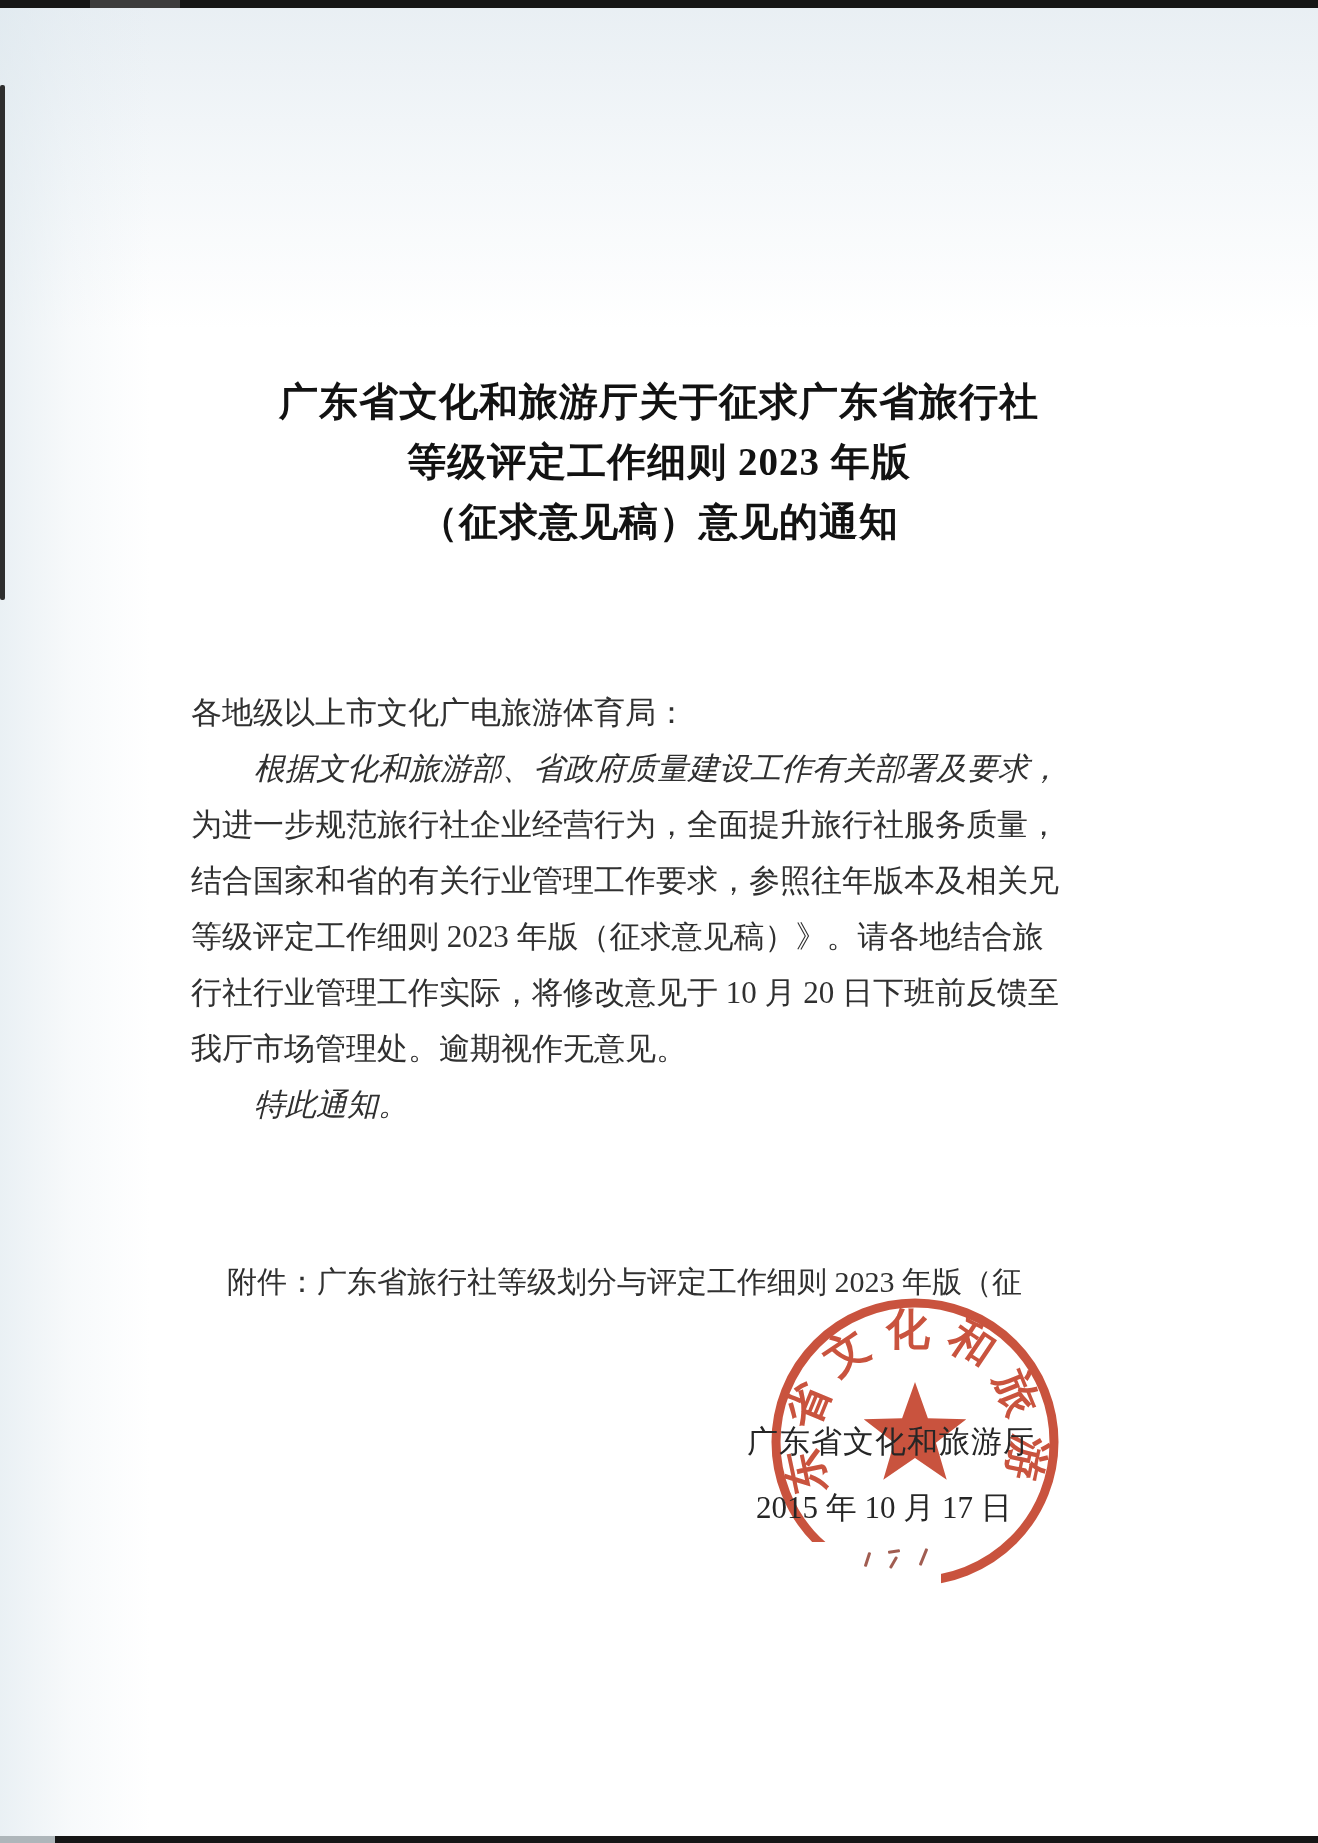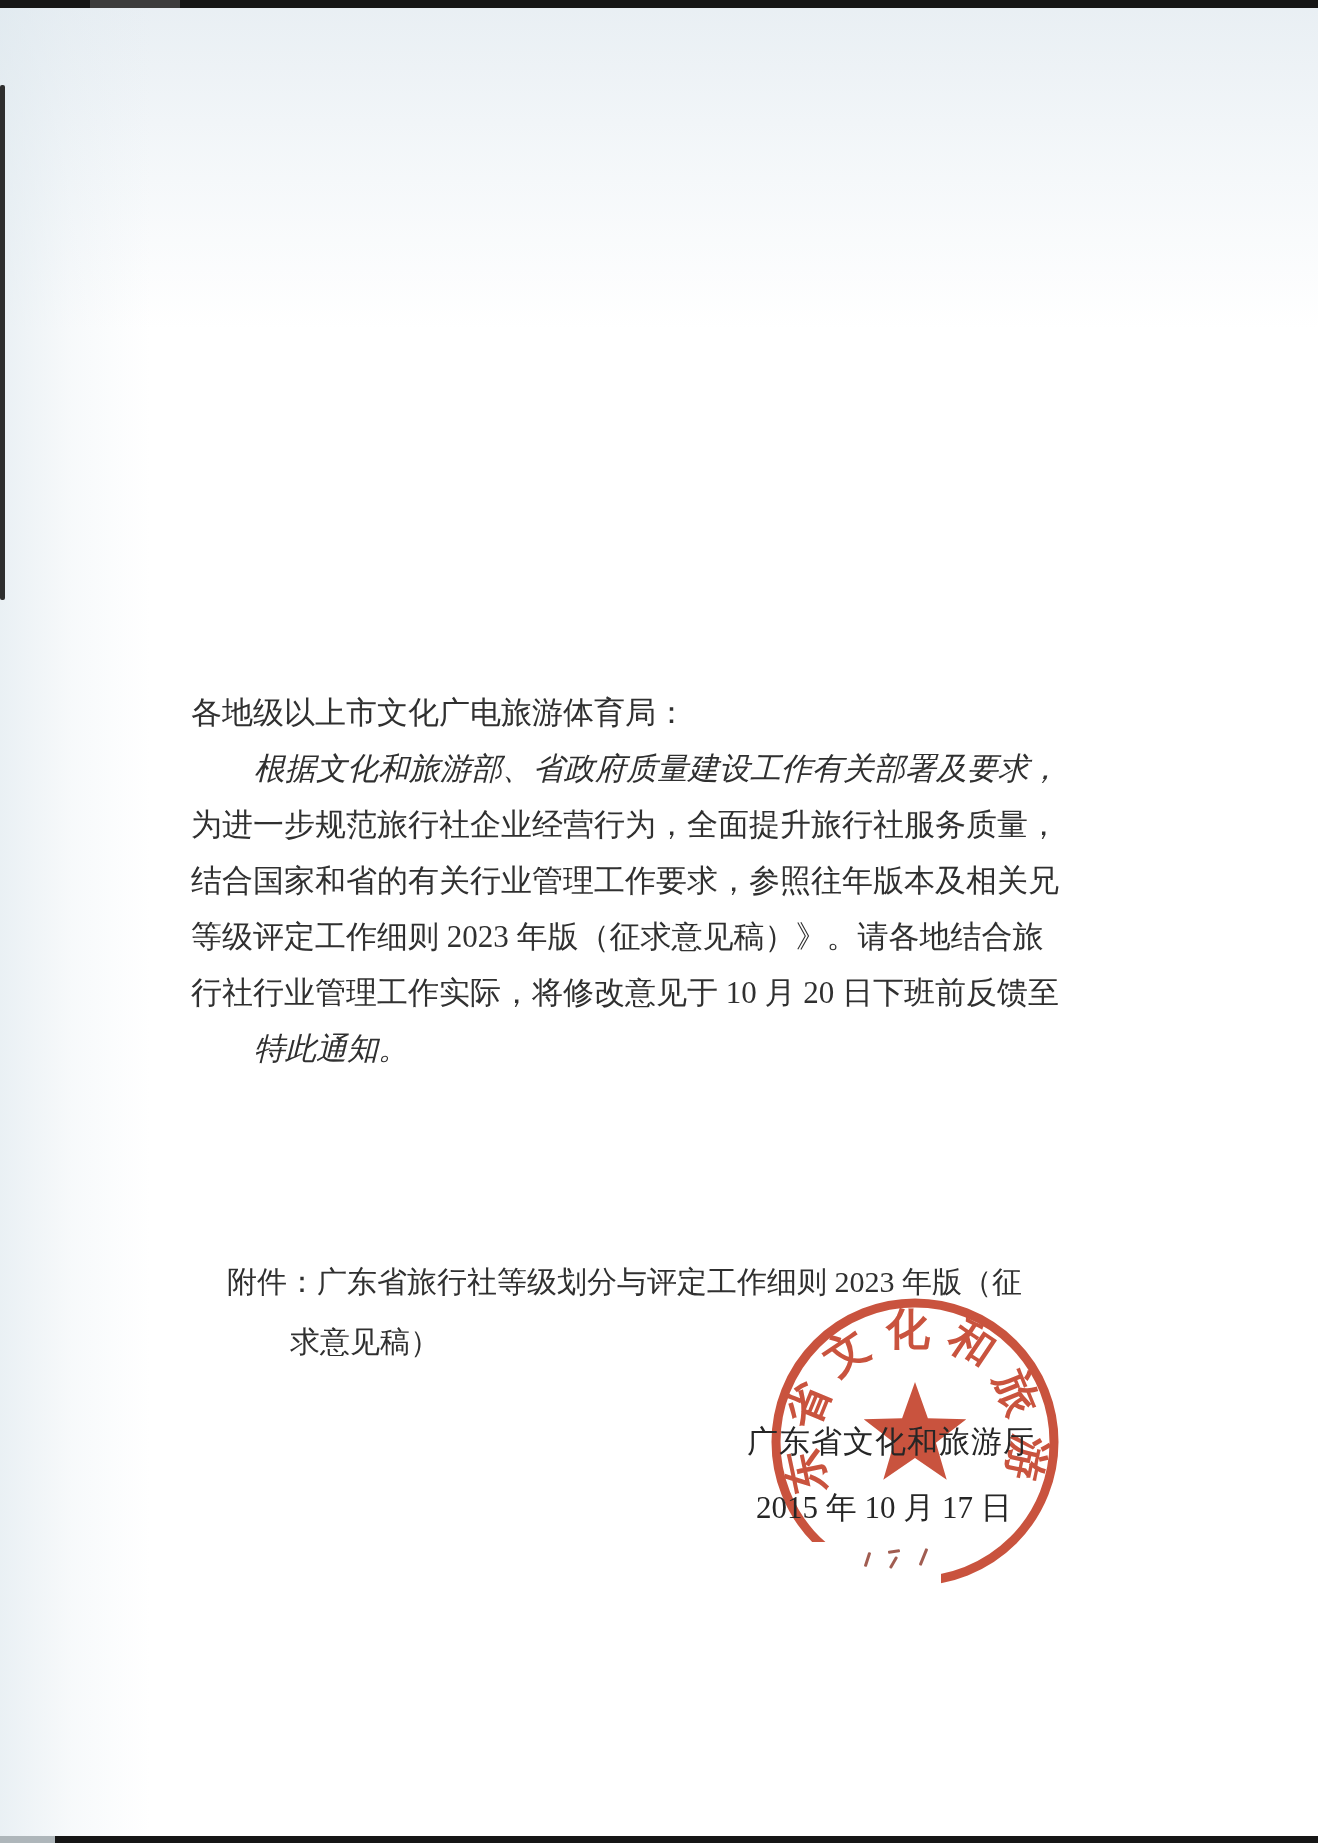--- a/index.html
+++ b/index.html
@@ -52,34 +52,39 @@
 </head>
 <body>
 
 <div class="page">
 
   <div class="edge-top"></div>
   <div class="edge-left"></div>
   <div class="edge-bottom"></div>
   <div class="edge-bottom-corner"></div>
 
+  <div class="title">
+    <div class="t-line">广东省文化和旅游厅关于征求广东省旅行社</div>
+    <div class="t-line">等级评定工作细则 2023 年版</div>
+    <div class="t-line">（征求意见稿）意见的通知</div>
+  </div>
 
   <div class="body-block">
     <div class="line">各地级以上市文化广电旅游体育局：</div>
     <div class="line indent">根据文化和旅游部、省政府质量建设工作有关部署及要求，</div>
     <div class="line">为进一步规范旅行社企业经营行为，全面提升旅行社服务质量，</div>
     <div class="line">结合国家和省的有关行业管理工作要求，参照往年版本及相关兄</div>
     <div class="line">等级评定工作细则 2023 年版（征求意见稿）》。请各地结合旅</div>
     <div class="line">行社行业管理工作实际，将修改意见于 10 月 20 日下班前反馈至</div>
+    <div class="line">我厅市场管理处。逾期视作无意见。</div>
     <div class="line indent">特此通知。</div>
   </div>
 
   <div class="attachment">
     <div class="line">附件：广东省旅行社等级划分与评定工作细则 2023 年版（征</div>
-    <div class="line att-cont">求意见稿）</div>
   </div>
 
   <svg class="seal" viewBox="0 0 300 300">
     <circle cx="150" cy="150" r="139" fill="none" stroke="#c5452e" stroke-width="9"></circle>
     <path id="sealArc" d="M 57.9 183.2 A 98 98 0 1 1 242.1 183.2" fill="none"></path>
     <text font-size="44" fill="#c5452e" letter-spacing="14">
       <textPath href="#sealArc" startOffset="50%" text-anchor="middle">广东省文化和旅游厅</textPath>
     </text>
     <polygon fill="#c5452e" points="150,90 162.9,126.2 201.3,127.3 170.9,150.8 181.7,187.7 150,166 118.3,187.7 129.1,150.8 98.7,127.3 137.1,126.2"></polygon>
   </svg>

